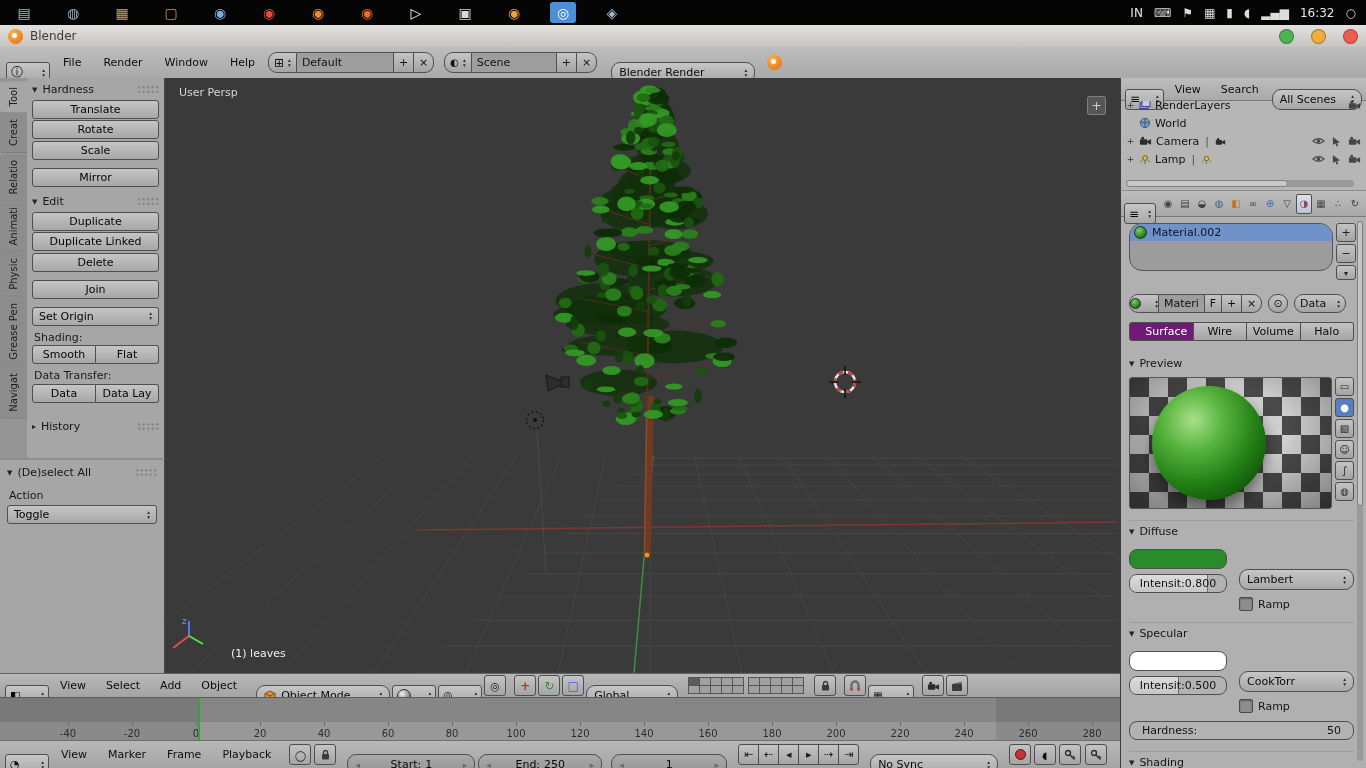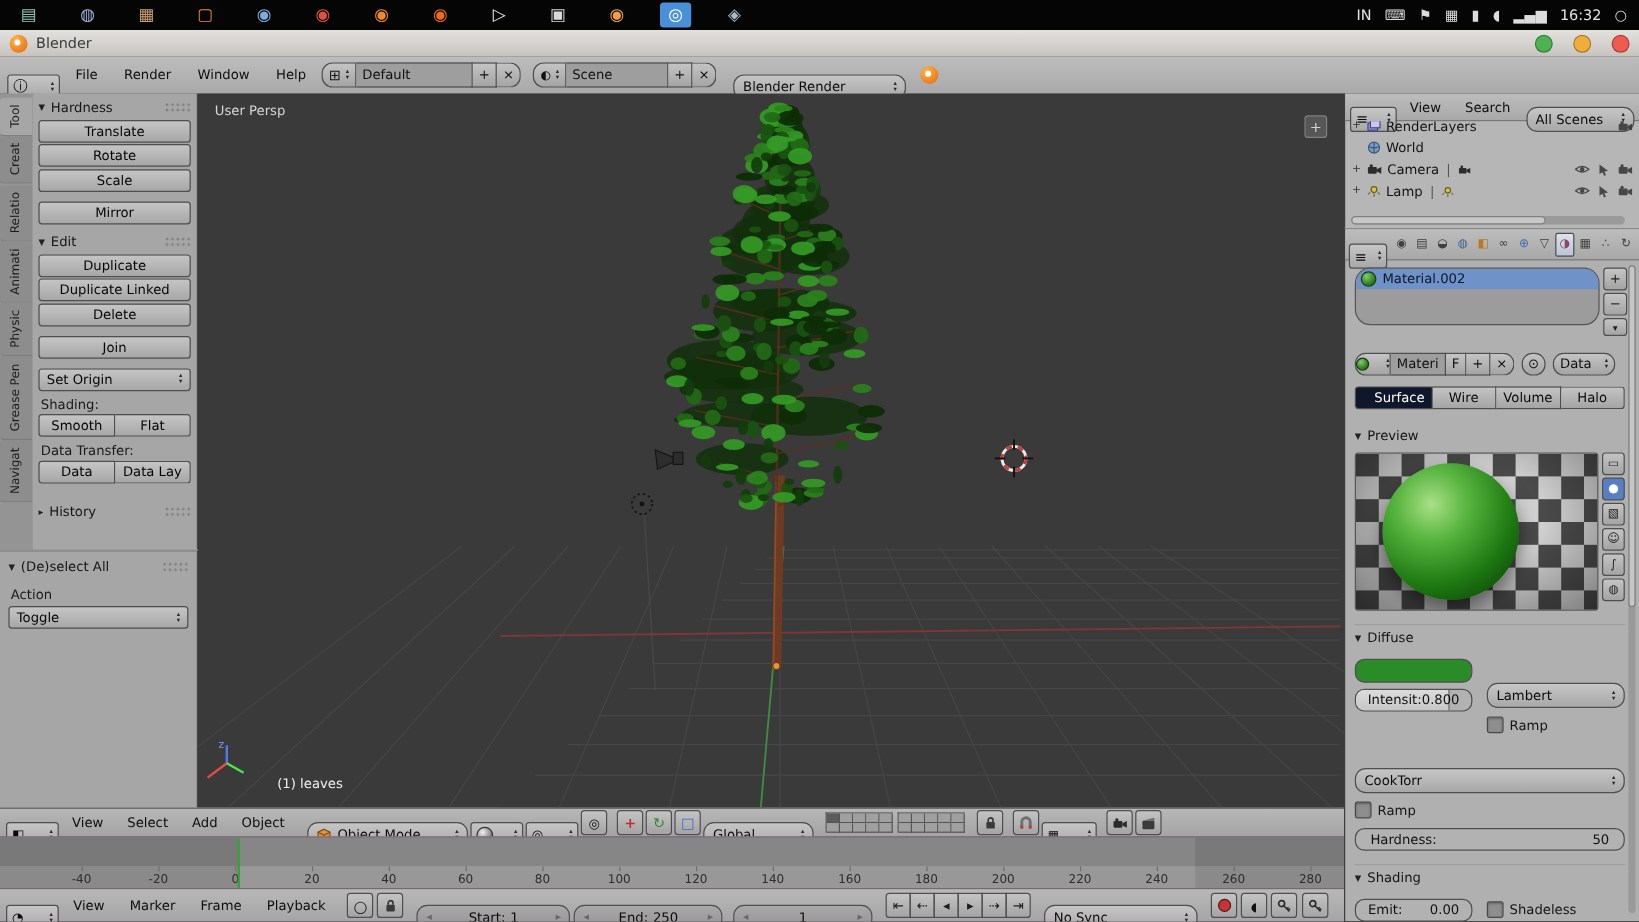--- a/index.html
+++ b/index.html
@@ -139,21 +139,21 @@
   .dbrow>div{height:19px;border:1px solid #4f4f4f;border-left:none;background:linear-gradient(#c4c4c4,#a4a4a4);display:flex;align-items:center;justify-content:center;box-sizing:border-box;}
   .dbrow>div:first-child{border-left:1px solid #4f4f4f;border-radius:9px 0 0 9px;}
   .dbrow .last{border-radius:0 9px 9px 0;}
   .dbrow .txt{background:#9e9e9e;justify-content:flex-start;padding:0 5px;overflow:hidden;white-space:nowrap;}
   .dbgap{width:6px;border:none !important;background:none !important;}
   .dbpill{border-radius:9px !important;border-left:1px solid #4f4f4f !important;}
   #typerow{display:flex;margin-top:9px;}
   .typebtn{flex:1;height:19px;border:1px solid #4f4f4f;border-left:none;background:linear-gradient(#c3c3c3,#a5a5a5);display:flex;align-items:center;justify-content:center;color:#0a0a0a;box-sizing:border-box;}
   .typebtn:first-child{border-left:1px solid #4f4f4f;border-radius:3px 0 0 3px;}
   .typebtn:last-child{border-radius:0 3px 3px 0;}
-  .typebtn.active{background:#0f172a;color:#fff;padding-left:10px;}
+  .typebtn.active{background:#701a75;color:#fff;padding-left:10px;}
   .prophead{display:flex;align-items:center;height:17px;color:#141414;margin-top:11px;border-top:1px solid #9e9e9e;padding-top:2px;}
   .prophead.first{border-top:none;margin-top:12px;}
   .prophead::before{content:"▼";font-size:7px;margin-right:5px;color:#222;}
   #prevwrap{display:flex;gap:3px;margin-top:5px;}
   #prevbox{position:relative;flex:1;height:130px;border:1px solid #555;border-radius:3px;overflow:hidden;background:repeating-conic-gradient(#d0d0d0 0% 25%,#4a4a4a 0% 50%);background-size:38px 38px;}
   #prevvig{position:absolute;inset:0;background:radial-gradient(ellipse at 52% 40%,rgba(255,255,255,0) 35%,rgba(0,0,0,.42));}
   #psphere{position:absolute;left:22px;top:8px;width:114px;height:114px;border-radius:50%;background:radial-gradient(circle at 36% 30%,#a9e089 0%,#57b43e 28%,#1e7a12 62%,#0a3a05 96%);box-shadow:0 8px 16px rgba(0,0,0,.5);}
   #prevtypes{width:19px;display:flex;flex-direction:column;gap:2px;}
   .pvbtn{width:19px;height:19px;background:linear-gradient(#c4c4c4,#a4a4a4);border:1px solid #4f4f4f;border-radius:3px;display:flex;align-items:center;justify-content:center;font-size:10px;color:#222;box-sizing:border-box;}
   .pvbtn.active{background:#5680c2;color:#fff;}
@@ -1058,21 +1058,31 @@
               <span>Lambert</span>
               <span class="dd"></span>
             </div>
           <div class="cb">
               <span class="cbbox"></span>
               <span>Ramp</span>
             </div>
         </div>
       </div>
 
+      <div class="prophead">
+          <span>Specular</span>
+        </div>
       <div class="tworow">
+        <div class="lcol">
+          <div class="swatch" id="spec-swatch" style="background: rgb(255, 255, 255);"></div>
+          <div class="slider">
+              <div class="fill" id="fill-spec" style="width: 50%;"></div>
+              <span>Intensit:0.500</span>
+            </div>
+        </div>
         <div class="rcol">
           <div class="ctrl">
               <span>CookTorr</span>
               <span class="dd"></span>
             </div>
           <div class="cb">
               <span class="cbbox"></span>
               <span>Ramp</span>
             </div>
         </div>

